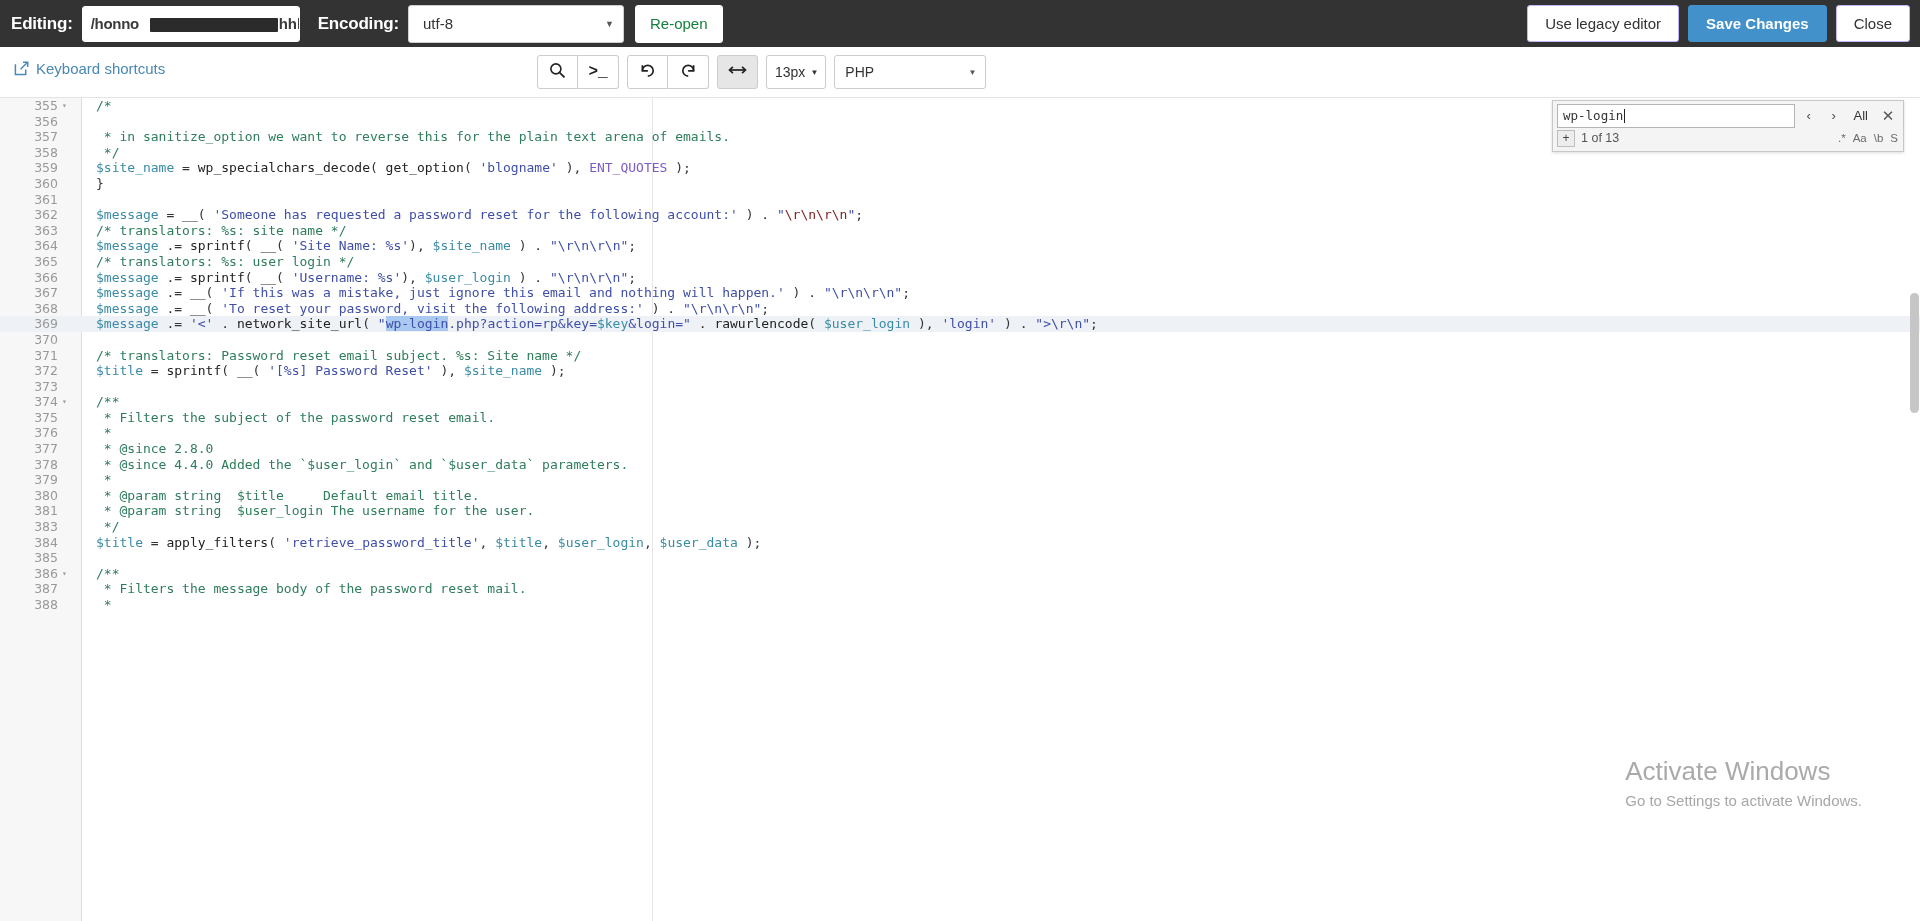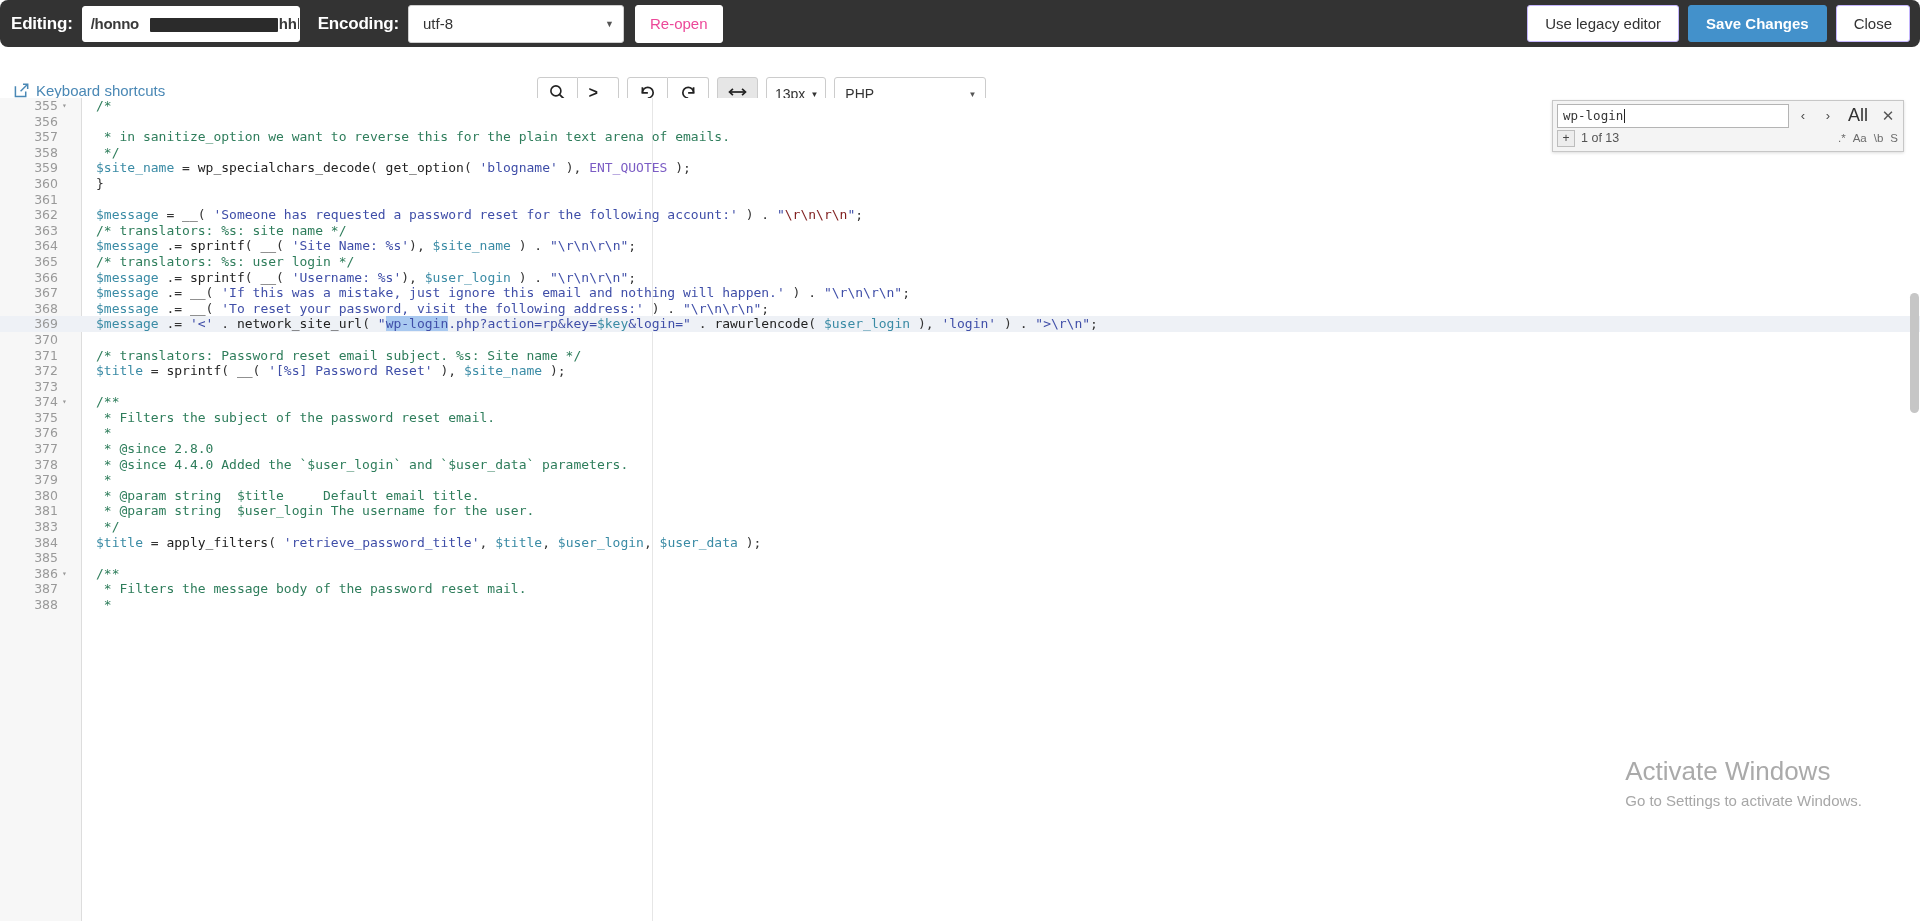--- a/index.html
+++ b/index.html
@@ -8,21 +8,21 @@
     width: 1920px; height: 921px;
     overflow: hidden;
     background: #fff;
     font-family: "Liberation Sans", sans-serif;
   }
 
   
   #topbar {
     position: absolute; left: 0; top: 0; width: 1920px; height: 47px;
     background: #333333;
-    display: flex; align-items: center; border-radius: 8px;
+    display: flex; align-items: center;
   }
   .tb-label {
     color: #ffffff; font-size: 17px; font-weight: bold;
     margin-left: 11px; white-space: nowrap;
     letter-spacing: -0.2px;
   }
   #file-path-input {
     margin-left: 9px;
     width: 218px; height: 36px;
     background: #ffffff; border: 1px solid #ffffff; border-radius: 3px;
@@ -49,21 +49,21 @@
     position: relative;
   }
   #encoding-select .caret {
     position: absolute; right: 9px; top: 50%; transform: translateY(-50%);
     font-size: 9px; color: #555;
   }
   #reopen-button {
     margin-left: 11px;
     height: 38px; padding: 0 14px;
     background: #ffffff; border: 1px solid #ffffff; border-radius: 3px;
-    color: #ec4899; font-size: 15px;
+    color: #15803d; font-size: 15px;
     display: flex; align-items: center;
     cursor: pointer;
   }
   #topbar-right {
     position: absolute; right: 10px; top: 5px;
     display: flex; align-items: center; gap: 9px;
   }
   .tb-btn {
     height: 37px; padding: 0 17px;
     display: flex; align-items: center; justify-content: center;
@@ -71,21 +71,20 @@
     white-space: nowrap;
   }
   .tb-btn.light { background: #fff; color: #333; border: 1px solid #c4b5fd; }
   .tb-btn.primary { background: #4391cb; color: #fff; border: 1px solid #4391cb; font-weight: bold; }
 
   
   #toolbar2 {
     position: absolute; left: 0; top: 47px; width: 1920px; height: 51px;
     background: #ffffff;
     border-bottom: 1px solid #e4e4e4;
-    margin-top: 22px;
   }
   #kb-shortcuts {
     position: absolute; left: 14px; top: 13px;
     display: flex; align-items: center; gap: 7px;
     color: #4a88b5; font-size: 15px; cursor: pointer;
   }
   #kb-shortcuts svg { display: block; }
 
   #editor-tools {
     position: absolute; left: 537px; top: 8px;
@@ -210,21 +209,21 @@
   }
   .find-nav {
     width: 22px; height: 24px;
     display: flex; align-items: center; justify-content: center;
     color: #4a4a4a; font-size: 13px; cursor: pointer;
     background: transparent; border: none;
   }
   #find-all {
     height: 24px; padding: 0 6px;
     display: flex; align-items: center; justify-content: center;
-    font-size: 18px; color: #333; cursor: pointer;
+    font-size: 13px; color: #333; cursor: pointer;
   }
   #find-close {
     width: 22px; height: 24px;
     display: flex; align-items: center; justify-content: center;
     font-size: 15px; color: #555; cursor: pointer;
   }
   #find-row2 {
     display: flex; align-items: center;
     height: 22px; padding: 0 5px 4px 4px; gap: 6px;
   }

